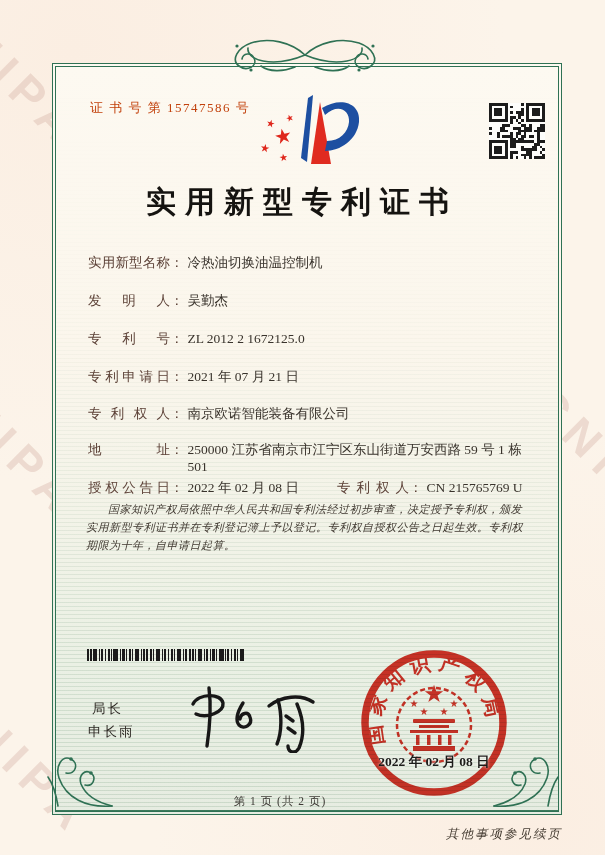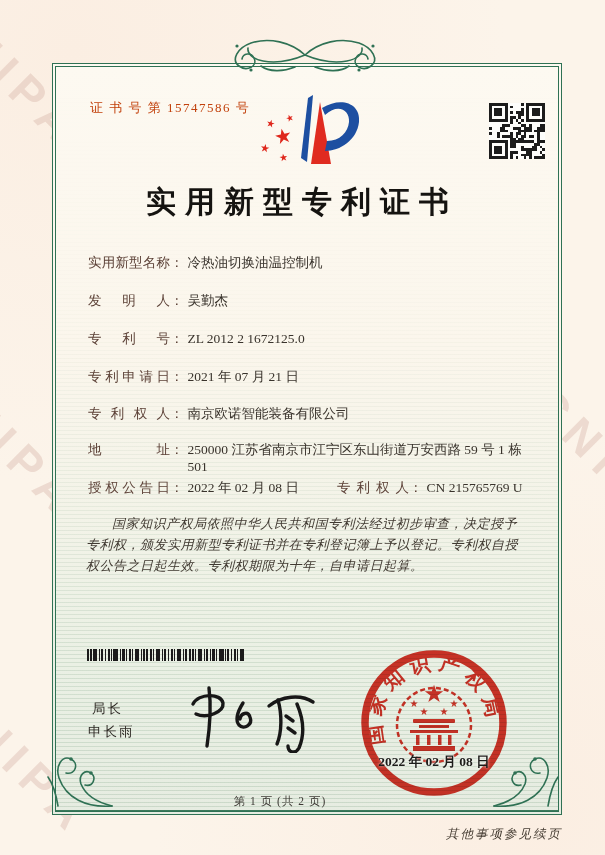--- a/index.html
+++ b/index.html
@@ -61,21 +61,21 @@
     display:inline-block;width:82px;vertical-align:top;
     text-align:justify;text-align-last:justify;color:#5d4238;
   }
   .fcolon{color:#5d4238;margin-right:4px;}
   .fvalue{display:inline-block;vertical-align:top;color:#39332c;max-width:330px;}
   .pair2{position:absolute;left:249px;top:0;white-space:nowrap;}
   .pair2 .flabel{width:72px;}
   
   .legal{
     position:absolute;left:86px;top:501px;width:440px;z-index:5;
-    font-size:13px;line-height:1.62;color:#403931;font-style:italic;margin-top:12px;
+    font-size:11px;line-height:1.62;color:#403931;font-style:italic;
   }
   .legal p{margin:0;text-indent:2em;letter-spacing:0.5px;}
   
   .barcode{
     position:absolute;left:87px;top:649px;width:157px;height:12px;z-index:5;
     background:
       repeating-linear-gradient(90deg,#1b1b1b 0 1px,transparent 1px 3px),
       repeating-linear-gradient(90deg,#1b1b1b 0 2px,transparent 2px 7px),
       repeating-linear-gradient(90deg,transparent 0 4px,#1b1b1b 4px 5px,transparent 5px 11px);
   }

